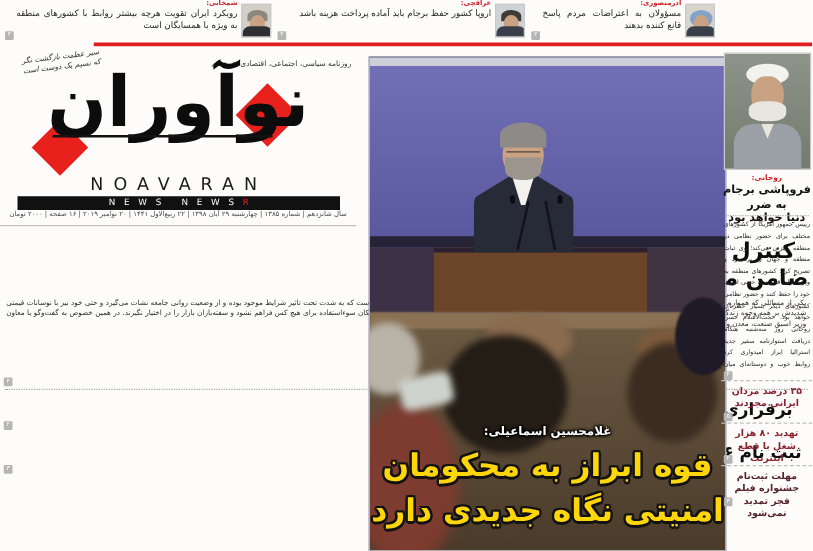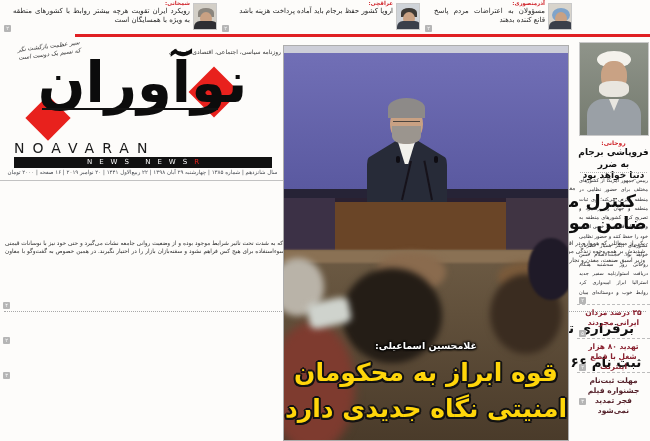--- a/index.html
+++ b/index.html
@@ -31,21 +31,21 @@
   
   #masthead { position:absolute; top:40px; right:365px; width:285px; height:142px; }
   #slogan { position:absolute; top:2px; left:4px; width:90px; font-size:6px; color:#333; transform:rotate(-7deg); text-align:center; line-height:8px; font-style:italic; }
   #type-line { position:absolute; top:8px; right:4px; font-size:6px; color:#333; }
   #logo-area { position:absolute; top:18px; right:0; width:285px; height:118px; direction:ltr; }
   .diamond { position:absolute; background:#e8211d; transform:rotate(45deg); z-index:1; }
   #diamond-left { left:32px; top:44px; width:32px; height:32px; }
   #diamond-right { left:196px; top:16px; width:36px; height:36px; }
   #logo-fa { position:absolute; top:-8px; left:0; width:285px; text-align:center; font-size:56px; font-weight:900; color:#0c0c0c; z-index:2; letter-spacing:1px; }
   #logo-line { position:absolute; left:42px; top:50px; width:176px; height:2px; background:#131313; z-index:3; }
-  #logo-en { position:absolute; top:82px; left:14px; width:258px; text-align:left; font-size:14px; letter-spacing:8px; color:#1a1a1a; z-index:2; }
+  #logo-en { position:absolute; top:82px; left:14px; width:258px; text-align:center; font-size:14px; letter-spacing:8px; color:#1a1a1a; z-index:2; }
   #logo-bar { position:absolute; top:99px; left:14px; width:258px; height:11px; background:#111; color:#fff; text-align:center; font-size:7px; letter-spacing:7px; line-height:11px; z-index:2; }
   #logo-bar .accent { color:#e8211d; letter-spacing:0; }
   #date-line { position:absolute; top:129px; right:0; width:285px; text-align:center; font-size:5.5px; color:#44484f; }
   #masthead-rule { position:absolute; top:140px; right:0; width:285px; height:1px; background:#c2c2c2; }
 
   
   .kicker { position:absolute; right:0; width:285px; text-align:center; font-size:6px; color:#4a4a4a; }
   #lead-kicker { top:184px; }
   #lead-headline { position:absolute; top:191px; right:0; width:285px; text-align:center; font-size:17.5px; font-weight:900; color:#0d0d0d; line-height:21.5px; }
   #lead-body { position:absolute; top:239px; right:5px; left:5px; height:62px; font-size:5.8px; line-height:8.4px; color:#2e2e2e; text-align:justify; overflow:hidden; }
@@ -64,21 +64,21 @@
   #band-photo { position:absolute; top:4px; left:6px; width:64px; height:49px; background:linear-gradient(#efb3a4,#e08273); overflow:hidden; }
   #band-kicker { position:absolute; top:5px; right:12px; font-size:6px; color:#ffd4cc; font-weight:bold; }
   #band-headline { position:absolute; top:14px; right:8px; width:202px; text-align:center; font-size:11.5px; font-weight:900; color:#ffffff; line-height:15.5px; }
   .r-turban { position:absolute; left:13px; top:1px; width:38px; height:20px; border-radius:50%; background:#141414; }
   .r-face { position:absolute; left:19px; top:12px; width:26px; height:25px; border-radius:45%; background:#d9ab8d; }
   .r-glass { position:absolute; left:21px; top:19px; width:22px; height:7px; border:1.5px solid #2a2a2a; border-radius:3px; background:rgba(255,255,255,.15); }
   .r-beard { position:absolute; left:17px; top:30px; width:30px; height:13px; border-radius:40%; background:#ece8e2; }
   .r-body { position:absolute; left:2px; top:40px; width:60px; height:12px; border-radius:8px 8px 0 0; background:#1c1c1c; }
 
   
-  #main-photo { position:absolute; top:45px; right:81px; width:286px; height:396px; border:1px solid #adadad; background:#55549a; overflow:hidden; direction:ltr; }
+  #main-photo { position:absolute; top:45px; right:69px; width:286px; height:396px; border:1px solid #adadad; background:#55549a; overflow:hidden; direction:ltr; }
   .mp-topwall { position:absolute; top:0; left:0; right:0; height:7px; background:#cdced8; }
   .mp-backdrop { position:absolute; top:7px; left:0; right:0; height:136px; background:linear-gradient(#716fb6,#5a59a0); }
   .mp-ledge { position:absolute; top:143px; left:0; right:0; height:9px; background:#262336; }
   .mp-stage { position:absolute; top:152px; left:0; right:0; height:52px; background:linear-gradient(90deg,#3c3146 0 18%,#6a4527 18% 78%,#403443 78%); }
   .mp-podtop { position:absolute; top:152px; left:18%; width:60%; height:4px; background:#2a2030; }
   .mp-head { position:absolute; left:106px; top:58px; width:33px; height:40px; border-radius:50%; background:#c9a183; }
   .mp-hair { position:absolute; left:104px; top:52px; width:37px; height:20px; border-radius:50% 50% 0 0; background:#8d8a88; }
   .mp-beard { position:absolute; left:108px; top:80px; width:29px; height:18px; border-radius:0 0 45% 45%; background:#9b958e; }
   .mp-glass { position:absolute; left:109px; top:70px; width:27px; height:6px; border-bottom:1.5px solid #4b443e; }
   .mp-shirt { position:absolute; left:114px; top:96px; width:17px; height:22px; background:#f2f1ec; clip-path:polygon(0 0,100% 0,60% 100%,40% 100%); }

